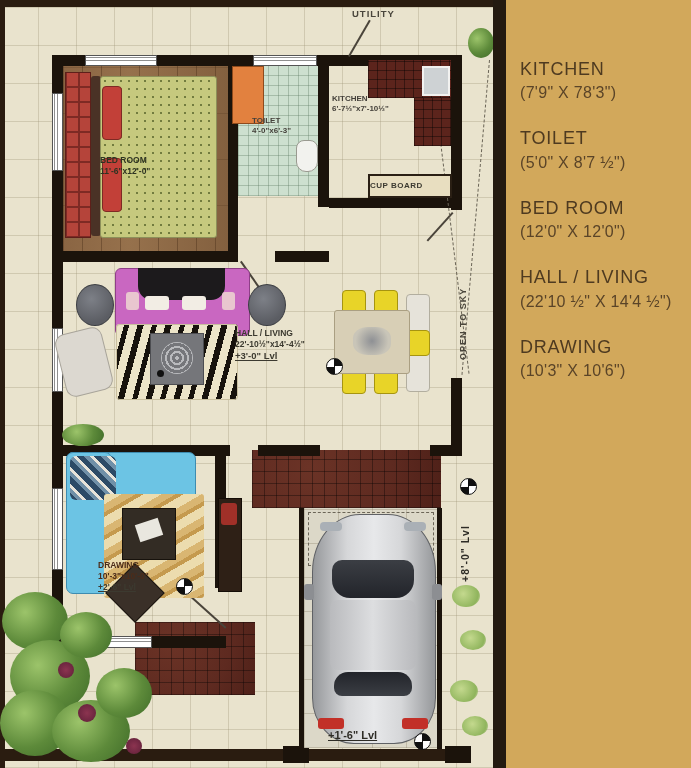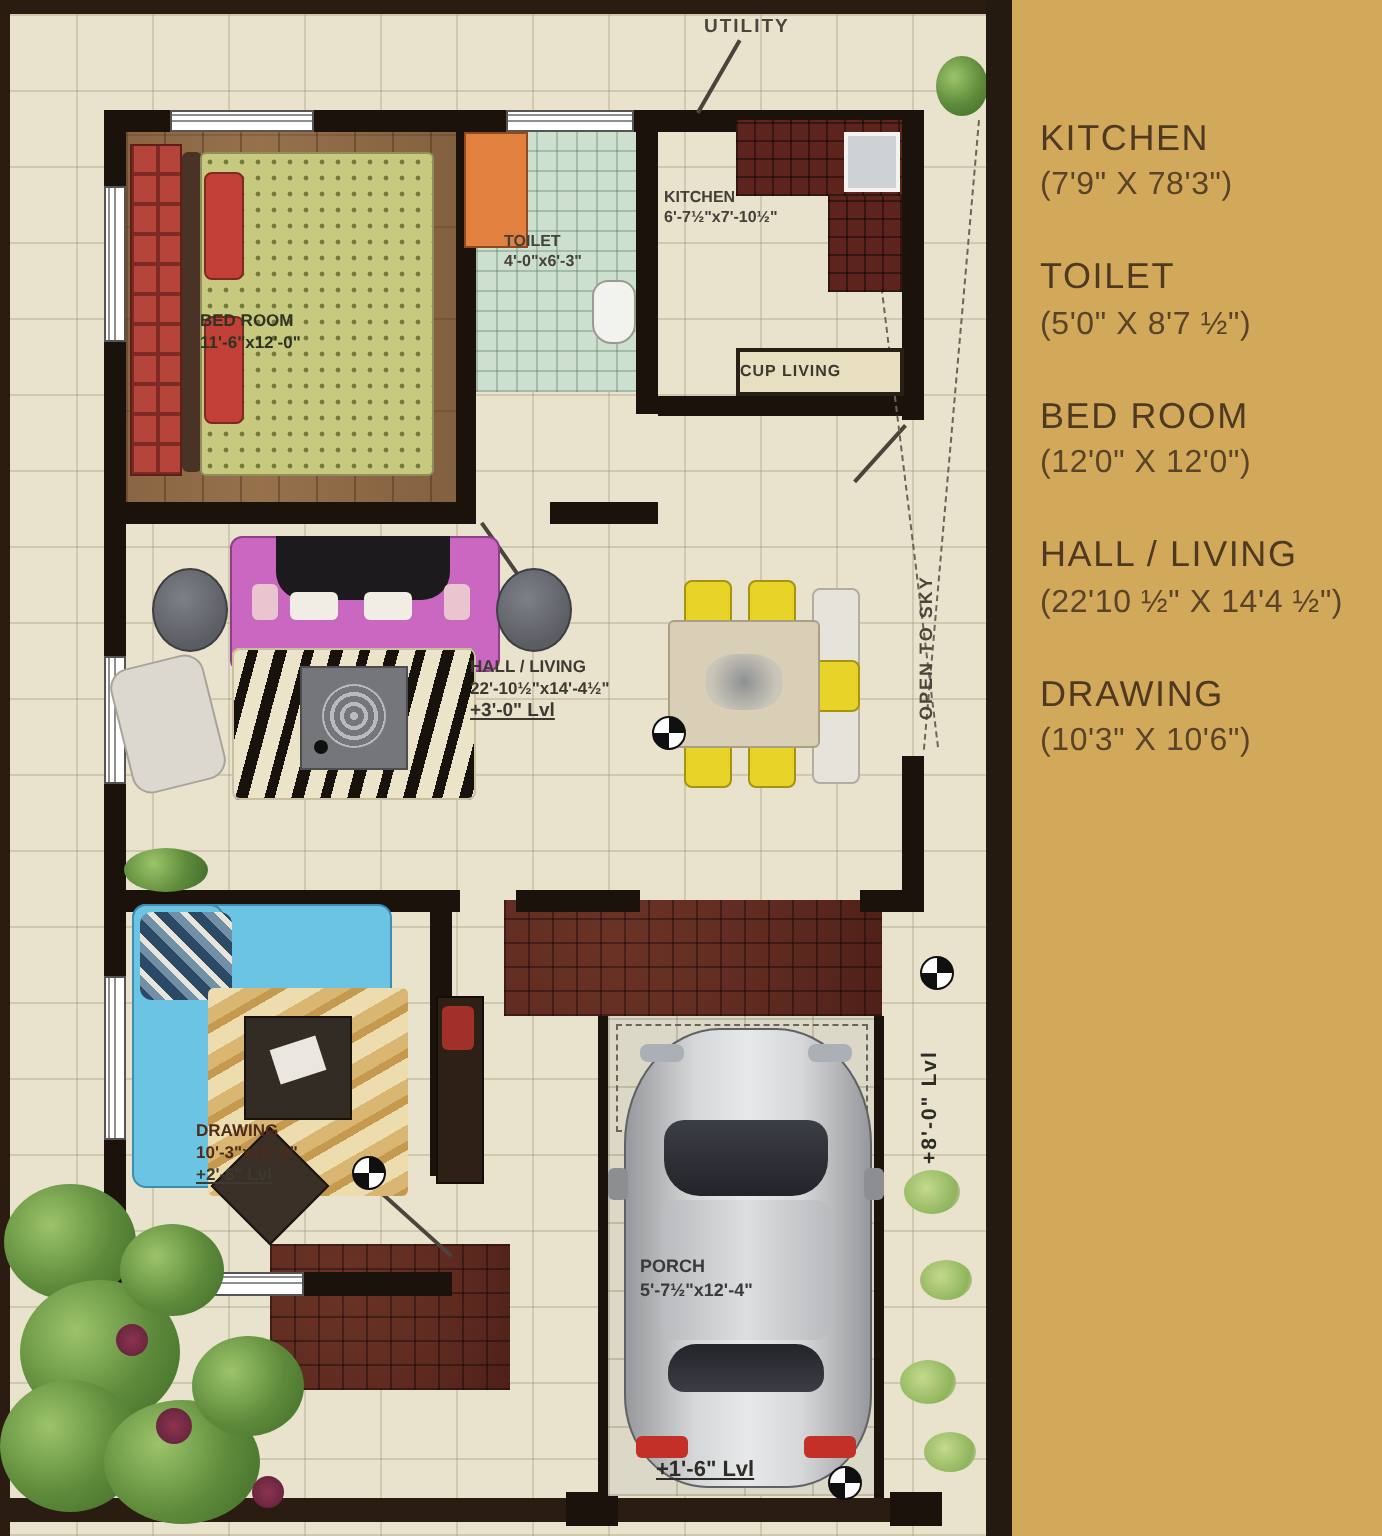--- a/index.html
+++ b/index.html
@@ -152,21 +152,21 @@
   </div>
 
   <div class="abs counter" style="left:368px;top:60px;width:83px;height:38px;"></div>
   <div class="abs counter" style="left:414px;top:98px;width:37px;height:48px;"></div>
   <div class="abs" style="left:422px;top:66px;width:24px;height:26px;background:#ced2d4;border:2px solid #f2f2f0;"></div>
   <div class="abs lbl" style="left:332px;top:94px;width:106px;font-size:8px;color:#44403a;">
     <div>KITCHEN</div>
     <div class="dim">6'-7½"x7'-10½"</div>
   </div>
   <div class="abs" style="left:368px;top:174px;width:84px;height:24px;background:#e8dec0;border:2px solid #2a1f14;box-sizing:border-box;">
-    <div class="lbl" style="font-size:8px;line-height:20px;letter-spacing:.5px;">CUP LIVING</div>
+    <div class="lbl" style="font-size:8px;line-height:20px;letter-spacing:.5px;">CUP BOARD</div>
   </div>
 
   <div class="abs sofa-magenta" style="left:115px;top:268px;width:133px;height:66px;"></div>
   <div class="abs" style="left:138px;top:268px;width:87px;height:32px;background:#1c1a1c;border-radius:0 0 14px 14px;"></div>
   <div class="abs" style="left:145px;top:296px;width:24px;height:14px;background:#f2ede4;border-radius:3px;"></div>
   <div class="abs" style="left:182px;top:296px;width:24px;height:14px;background:#f2ede4;border-radius:3px;"></div>
   <div class="abs" style="left:126px;top:292px;width:13px;height:18px;background:#e9c6cf;border-radius:3px;"></div>
   <div class="abs" style="left:222px;top:292px;width:13px;height:18px;background:#e9c6cf;border-radius:3px;"></div>
   <div class="abs round-chair" style="left:76px;top:284px;width:36px;height:40px;"></div>
   <div class="abs round-chair" style="left:248px;top:284px;width:36px;height:40px;"></div>
@@ -216,24 +216,20 @@
   <div class="abs car-body" style="left:312px;top:514px;width:122px;height:228px;"></div>
   <div class="abs headlight" style="left:320px;top:522px;width:22px;height:9px;"></div>
   <div class="abs headlight" style="left:404px;top:522px;width:22px;height:9px;"></div>
   <div class="abs car-glass" style="left:332px;top:560px;width:82px;height:38px;"></div>
   <div class="abs car-roof" style="left:330px;top:600px;width:86px;height:70px;"></div>
   <div class="abs car-glass-r" style="left:334px;top:672px;width:78px;height:24px;"></div>
   <div class="abs mirror" style="left:304px;top:584px;width:10px;height:16px;"></div>
   <div class="abs mirror" style="left:432px;top:584px;width:10px;height:16px;"></div>
   <div class="abs tail" style="left:318px;top:718px;width:26px;height:11px;"></div>
   <div class="abs tail" style="left:402px;top:718px;width:26px;height:11px;"></div>
-  <div class="abs lbl" style="left:320px;top:628px;width:106px;font-size:9px;color:#3a3a3a;">
-    <div>PORCH</div>
-    <div class="dim">5'-7½"x12'-4"</div>
-  </div>
 
   <div class="abs marker" style="left:460px;top:478px;"></div>
   <div class="abs vtext" style="left:459px;top:498px;height:84px;font-size:10.5px;color:#2e2c26;">+8'-0" Lvl</div>
   <div class="abs lbl lvl" style="left:328px;top:728px;width:88px;font-size:11px;color:#2e2c26;">+1'-6" Lvl</div>
   <div class="abs marker" style="left:414px;top:733px;"></div>
 
   <div class="abs shrub" style="left:2px;top:592px;width:66px;height:58px;"></div>
   <div class="abs shrub" style="left:10px;top:640px;width:80px;height:72px;"></div>
   <div class="abs shrub" style="left:0px;top:690px;width:70px;height:66px;"></div>
   <div class="abs shrub" style="left:52px;top:700px;width:78px;height:62px;"></div>

